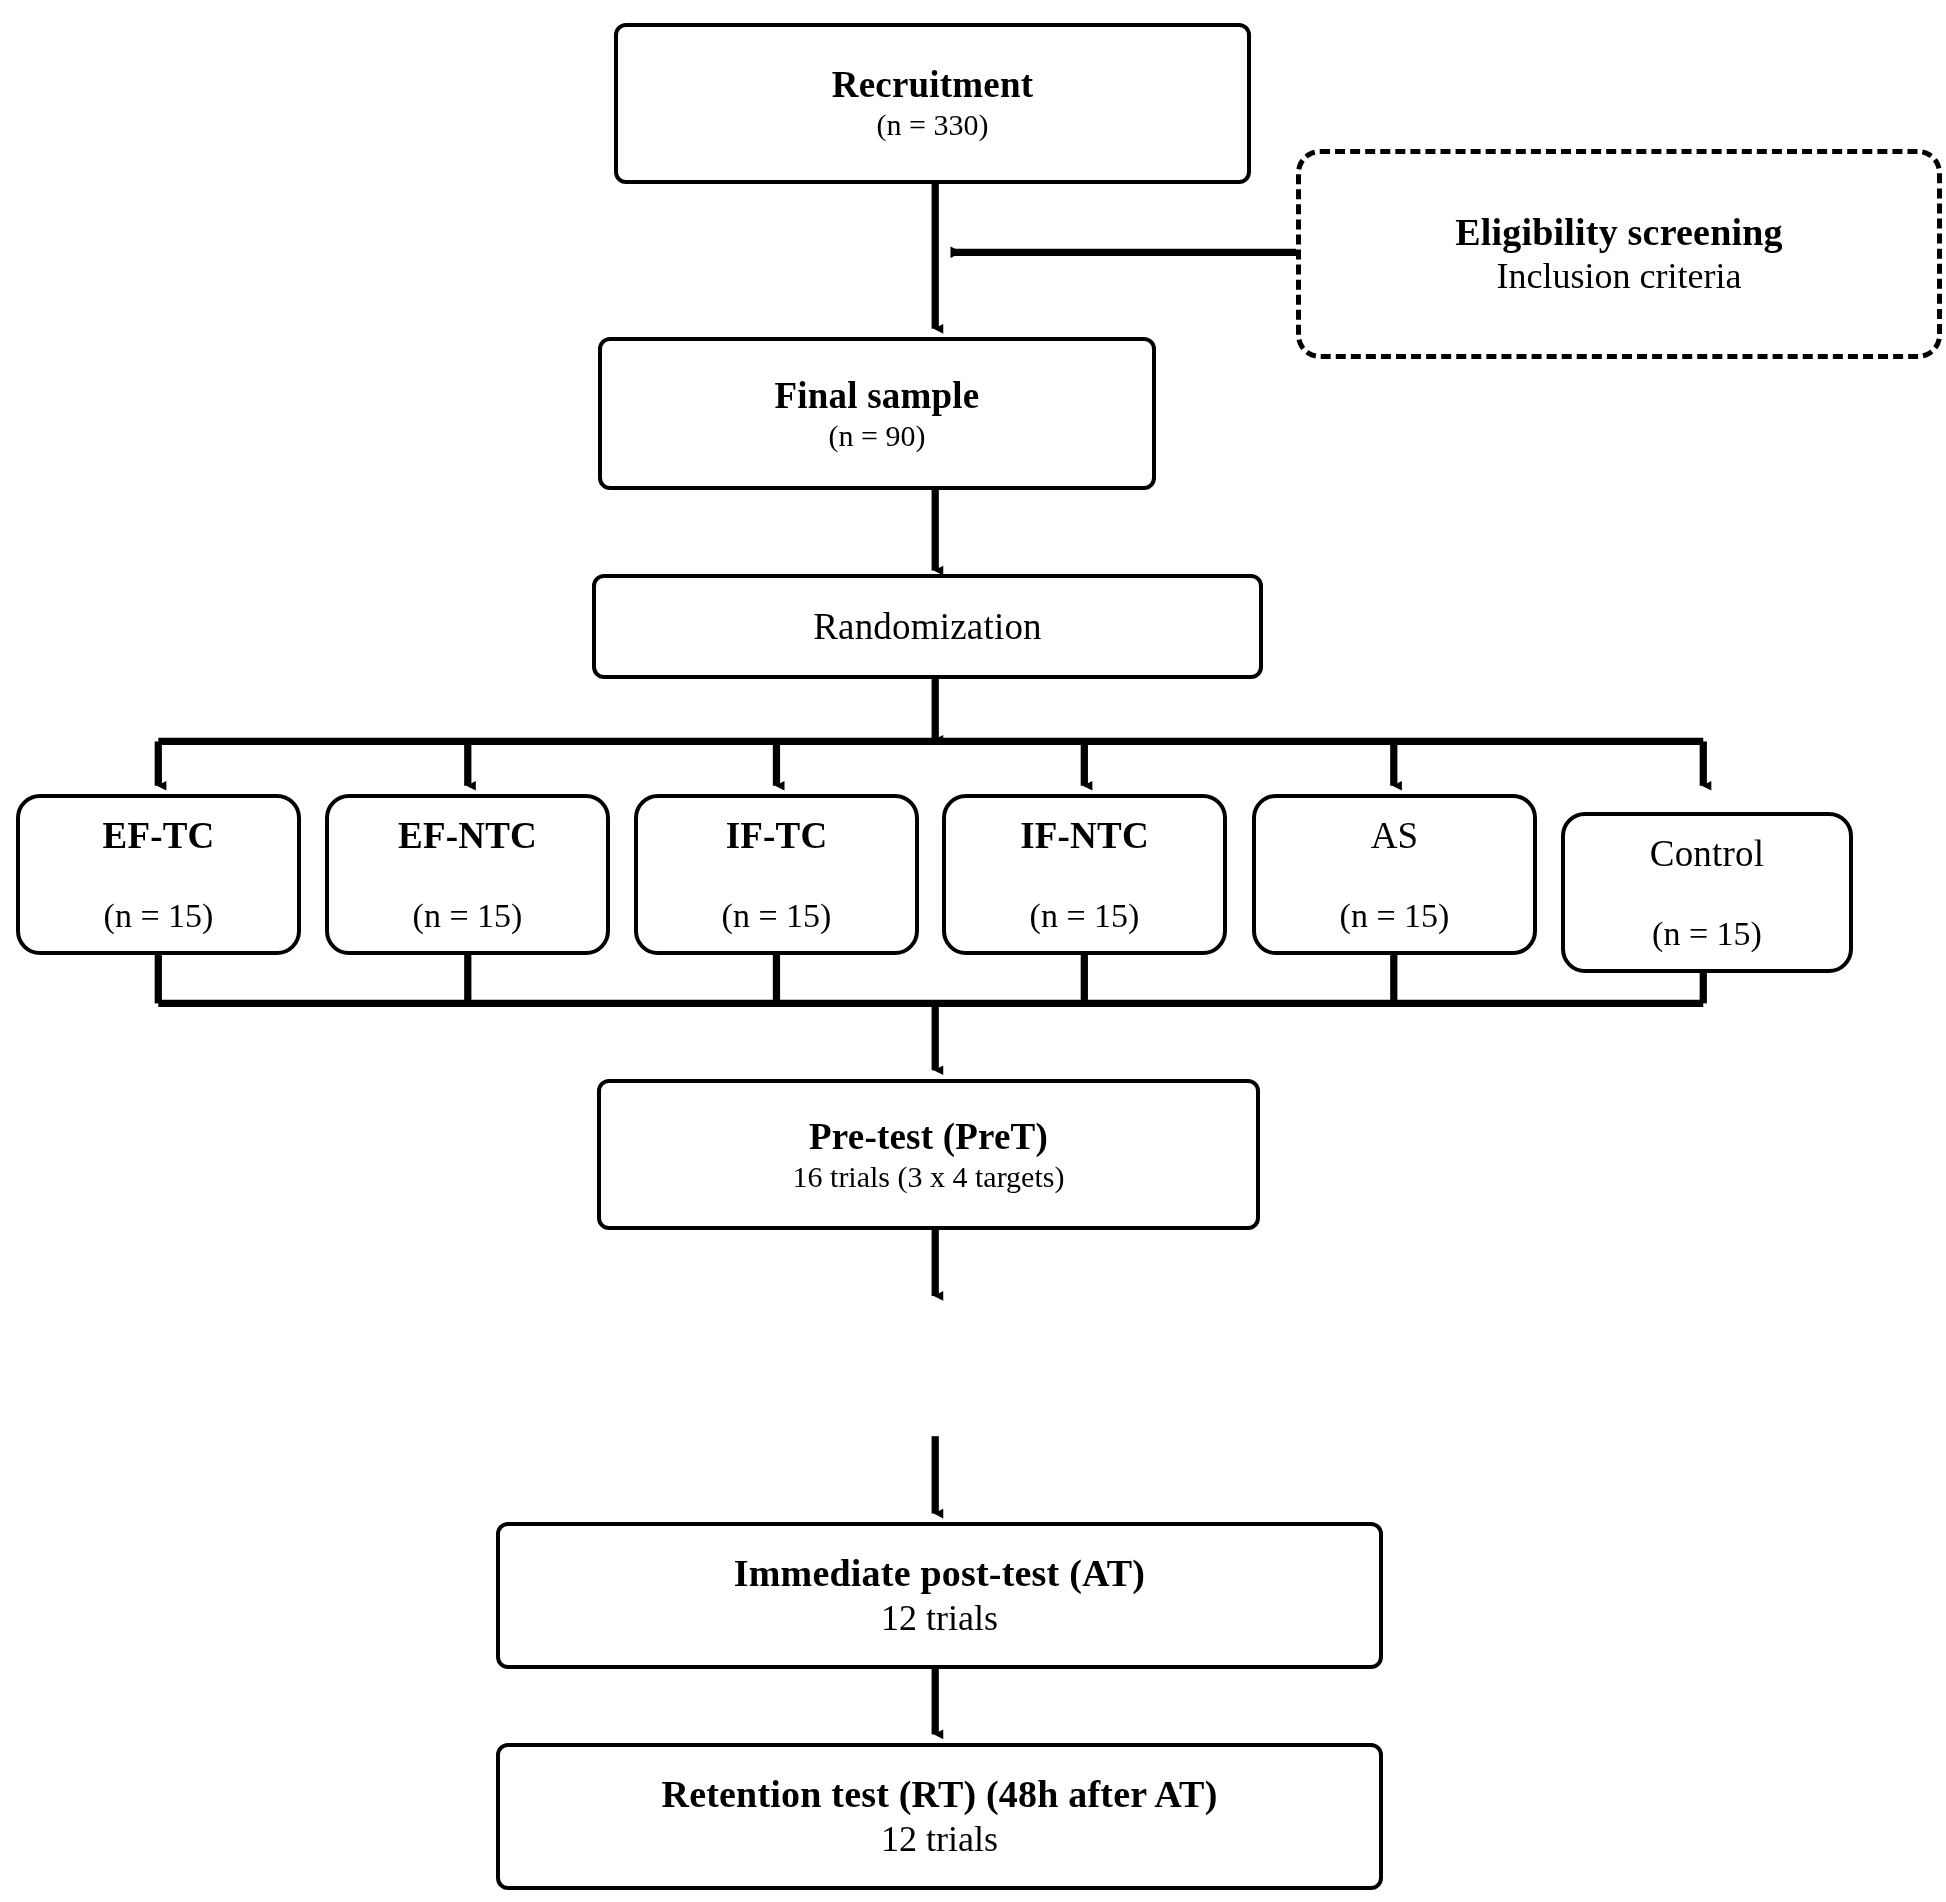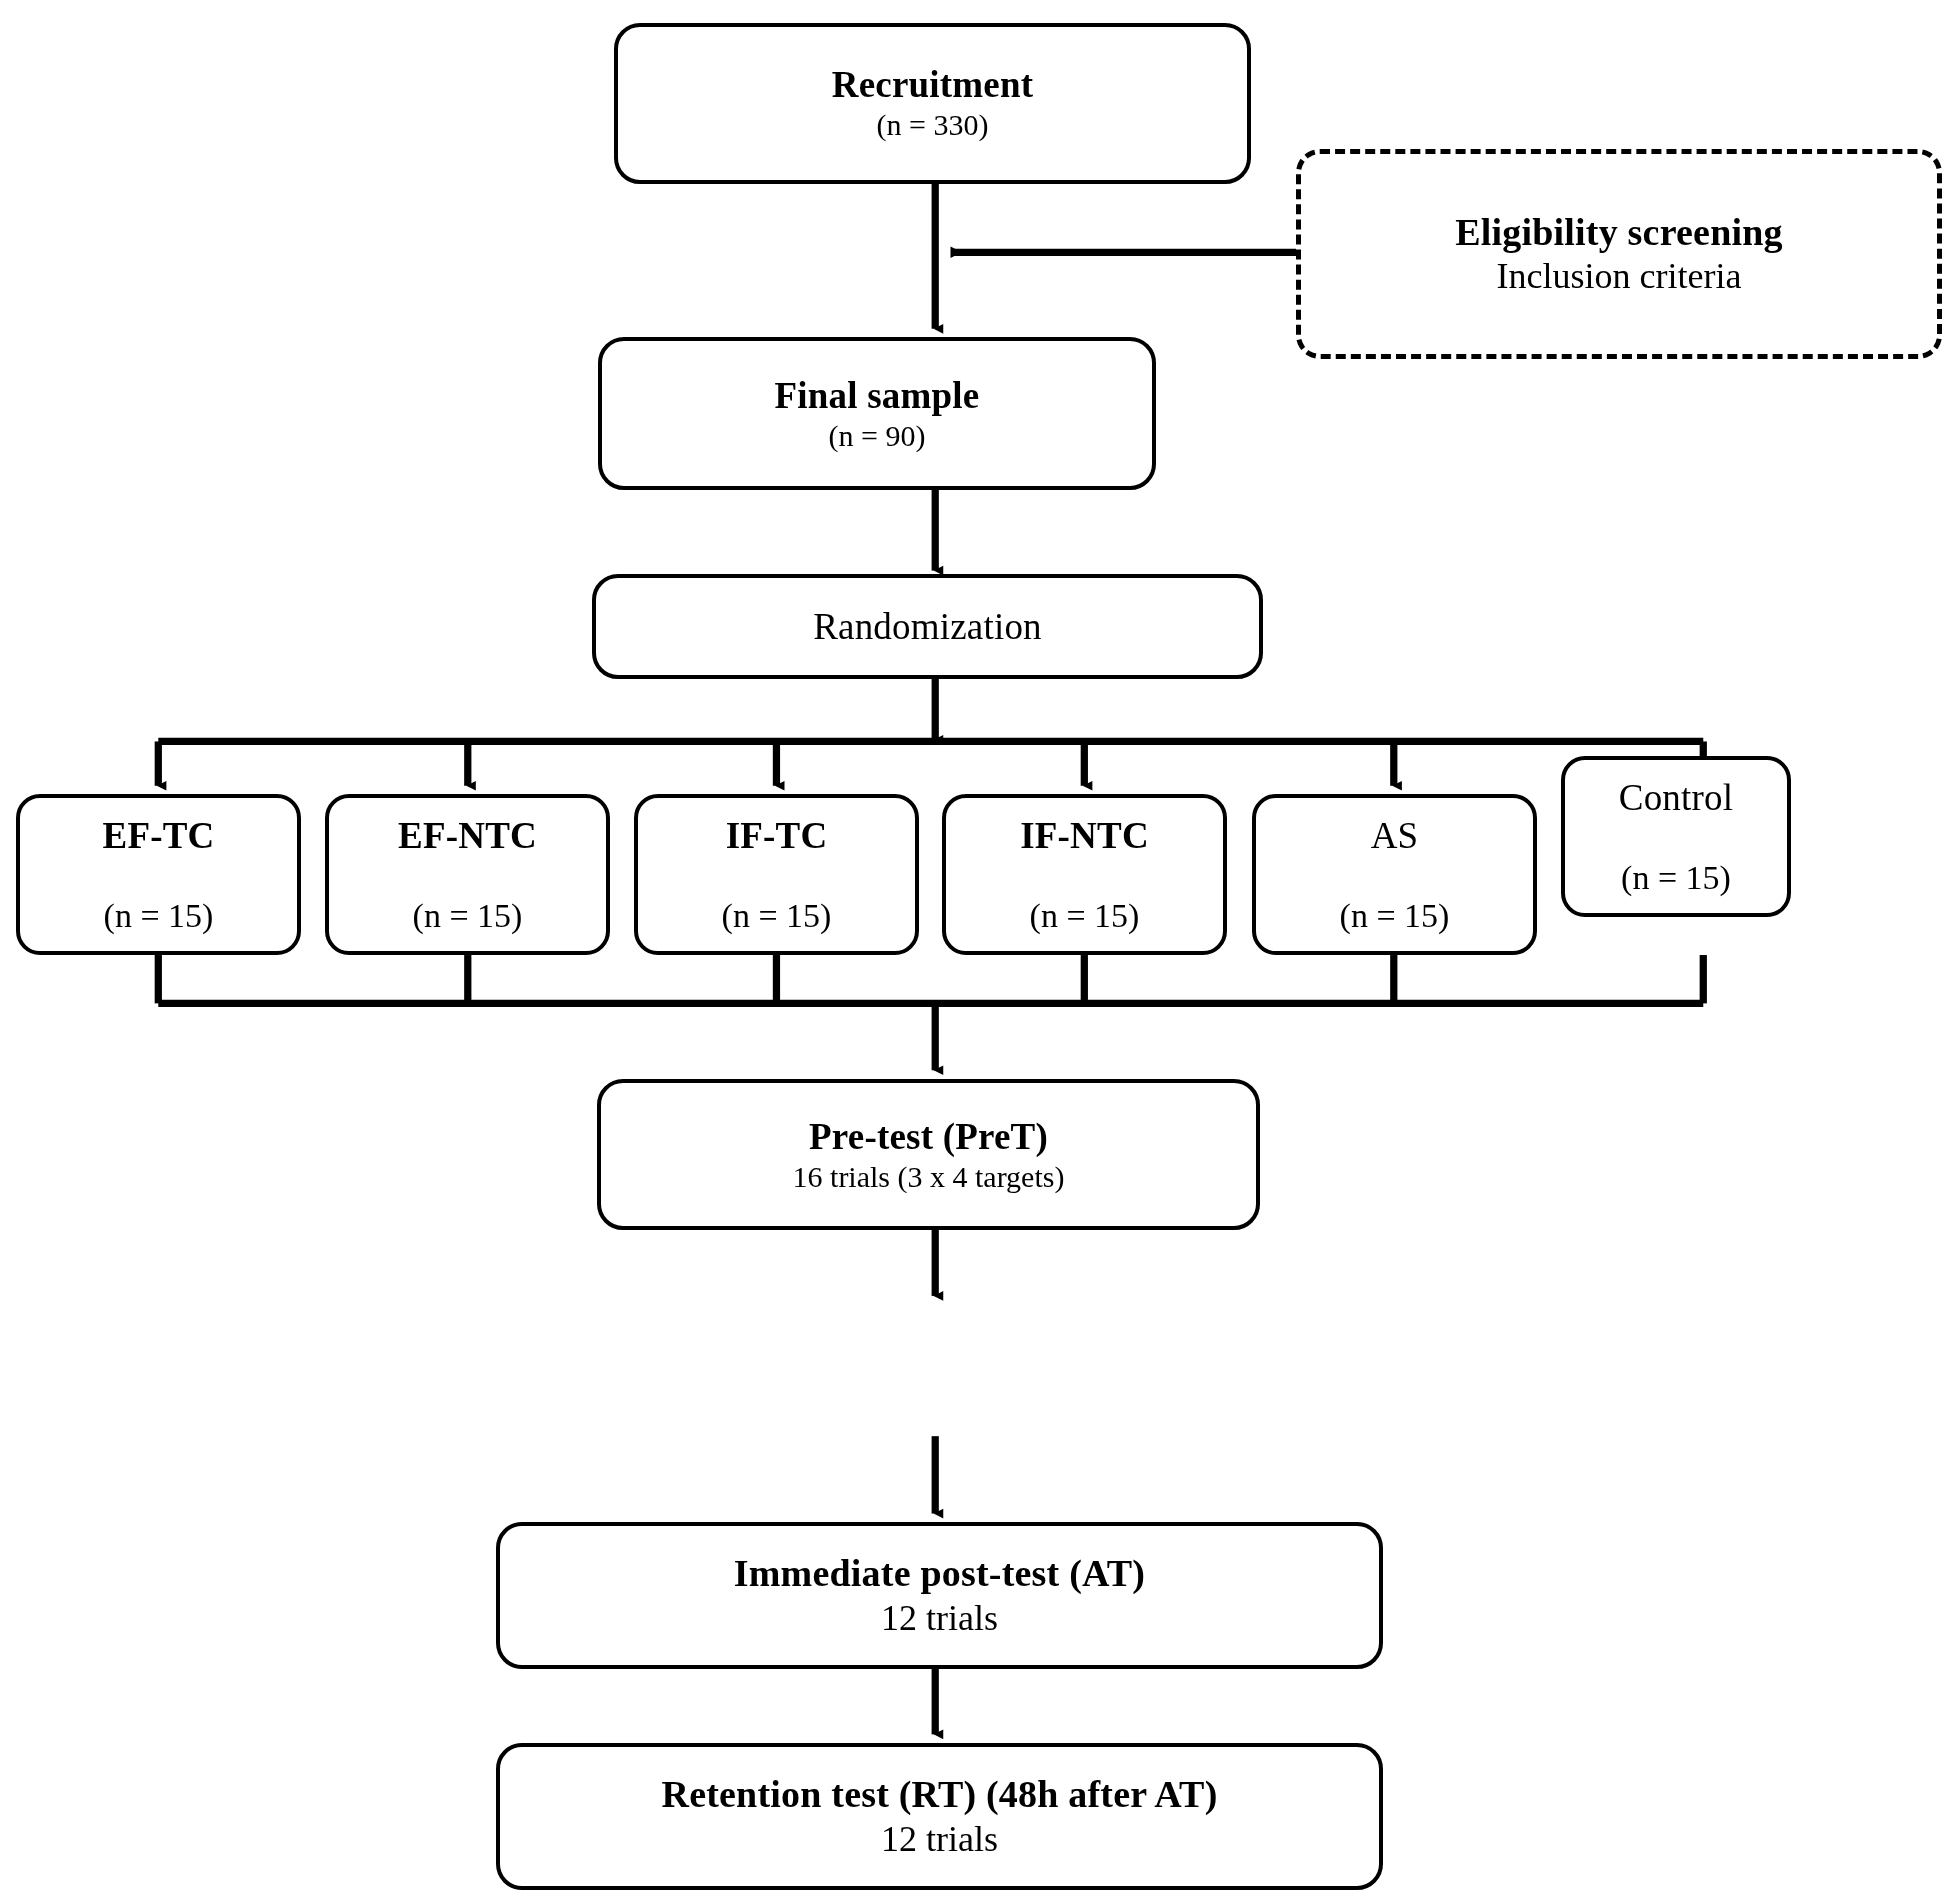--- a/index.html
+++ b/index.html
@@ -25,21 +25,21 @@
     top: 0;
     width: 1947px;
     height: 1902px;
     pointer-events: none;
   }
   .node {
     position: absolute;
     box-sizing: border-box;
     background: #ffffff;
     border: 4px solid #000000;
-    border-radius: 26px;
+    border-radius: 12px;
     display: flex;
     flex-direction: column;
     align-items: center;
     justify-content: center;
     text-align: center;
     line-height: 1.22;
   }
   .node.dashed {
     border-style: dashed;
     border-width: 5.6px;
@@ -165,21 +165,21 @@
   <div class="node group" style="left:942px; top:794px; width:285px; height:161px;">
     <div class="t1">IF-NTC</div>
     <div class="t2">(n = 15)</div>
   </div>
 
   <div class="node group plainlabel" style="left:1252px; top:794px; width:285px; height:161px;">
     <div class="t1">AS</div>
     <div class="t2">(n = 15)</div>
   </div>
 
-  <div class="node group plainlabel" style="left:1561px; top:756px; width:230px; height:161px;">
+  <div class="node group plainlabel" style="left:1561px; top:812px; width:292px; height:161px;">
     <div class="t1">Control</div>
     <div class="t2">(n = 15)</div>
   </div>
 
   <div class="node" style="left:597px; top:1079px; width:663px; height:151px;">
     <div class="t1">Pre-test (PreT)</div>
     <div class="t2">16 trials (3 x 4 targets)</div>
   </div>
 
 

